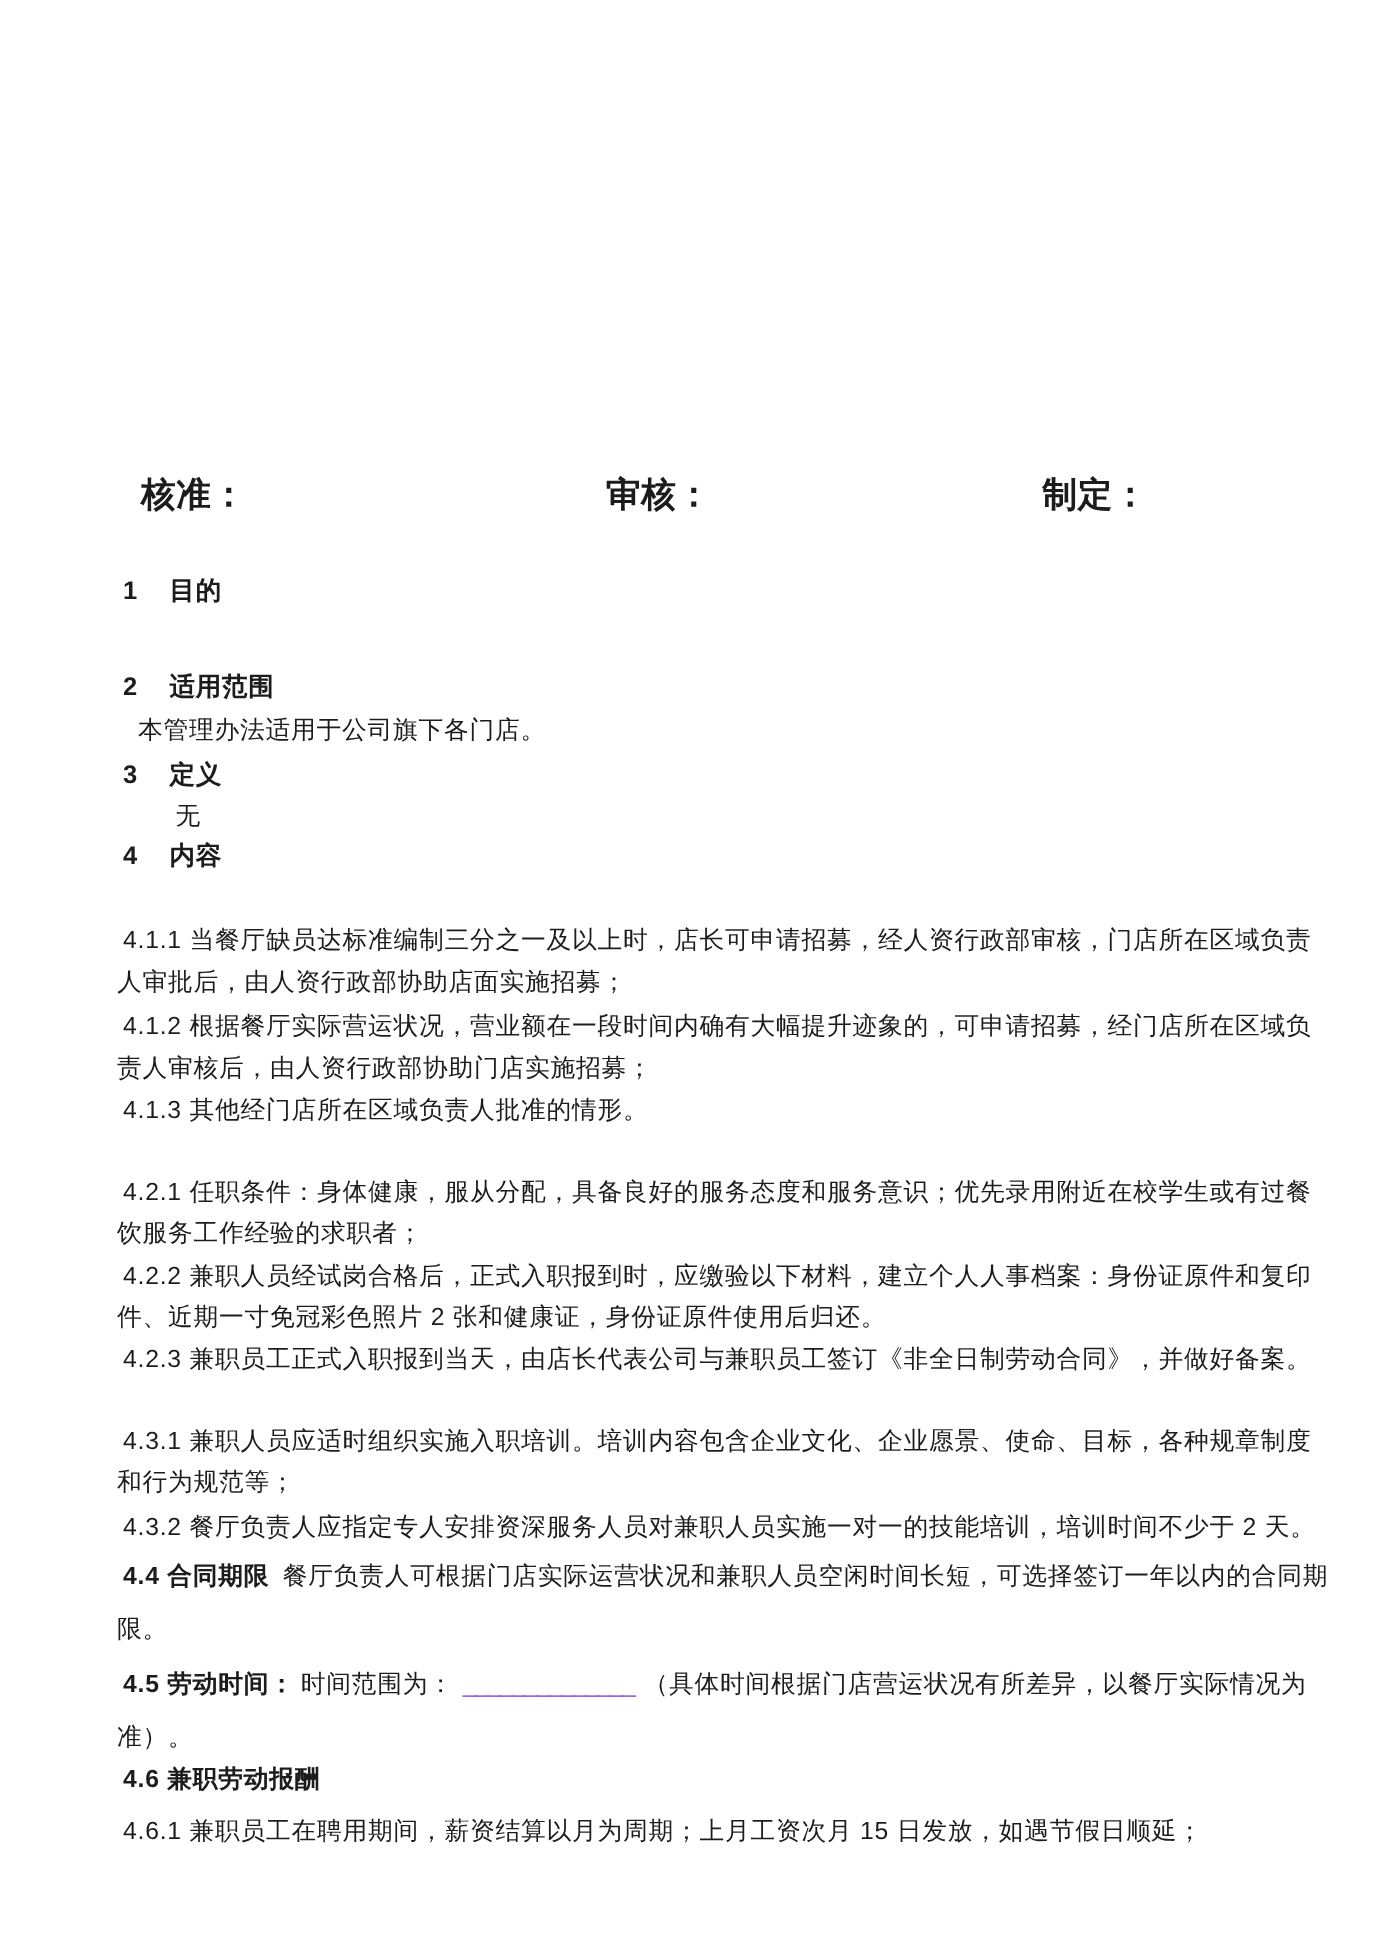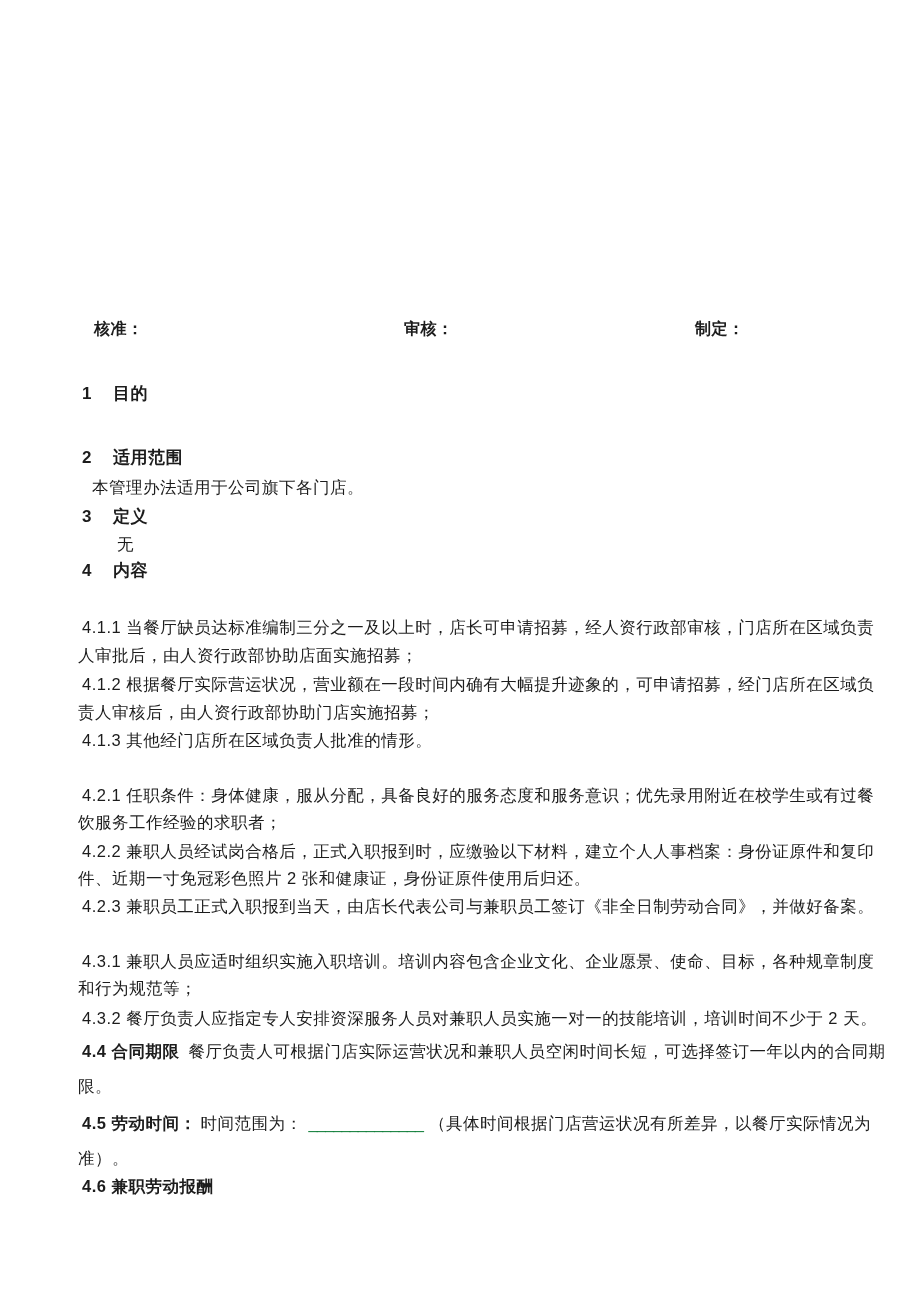--- a/index.html
+++ b/index.html
@@ -28,23 +28,23 @@
   .indent-num   { padding-left: 4px; }   
   .indent-p1    { padding-left: 10px; }  
   .indent-p2    { padding-left: 14px; }  
   .indent-none  { padding-left: 39px; }
   .h-top { font-size: 17px; font-weight: bold; }
   .h-num-row { display: flex; }
   .h-num-row .num { width: 35px; flex: 0 0 35px; padding-left: 4px; box-sizing: border-box; }
   .sub-head { font-weight: bold; font-size: 16.5px; }
   .mixed .lead { font-weight: bold; margin-right: 9px; }
   .mixed .lead2 { font-weight: bold; margin-right: 4px; }
-  .blank-line { letter-spacing: -1px; margin: 0 6px; color: #15803d; }
+  .blank-line { letter-spacing: -1px; margin: 0 6px; color: #8b5cf6; }
   .approval-row { position: absolute; left: 78px; right: 70px; height: 28px; }
-  .approval-row span { position: absolute; font-weight: bold; font-size: 16px; line-height: 28px; letter-spacing: 0.5px; }
+  .approval-row span { position: absolute; font-weight: bold; font-size: 23px; line-height: 28px; letter-spacing: 0.5px; }
   .approval-row .a1 { left: 16px; }
   .approval-row .a2 { left: 326px; }
   .approval-row .a3 { left: 617px; }
 </style>
 </head>
 <body>
 
 <div class="page">
 
   <div class="approval-row" style="top:315px;">
@@ -95,14 +95,15 @@
     <span class="lead">4.4 合同期限</span><span>餐厅负责人可根据门店实际运营状况和兼职人员空闲时间长短，可选择签订一年以内的合同期</span>
   </div>
   <div class="line" style="top:1072px;">限。</div>
 
   <div class="line mixed indent-num" style="top:1109px;">
     <span class="lead2">4.5 劳动时间：</span><span>时间范围为：</span><span class="blank-line">______________</span><span>（具体时间根据门店营运状况有所差异，以餐厅实际情况为</span>
   </div>
   <div class="line" style="top:1144px;">准）。</div>
 
   <div class="line sub-head indent-num" style="top:1172px;">4.6 兼职劳动报酬</div>
+  <div class="line indent-num" style="top:1207px;">4.6.1 兼职员工在聘用期间，薪资结算以月为周期；上月工资次月 15 日发放，如遇节假日顺延；</div>
 
 </div>
 
 </body></html>

